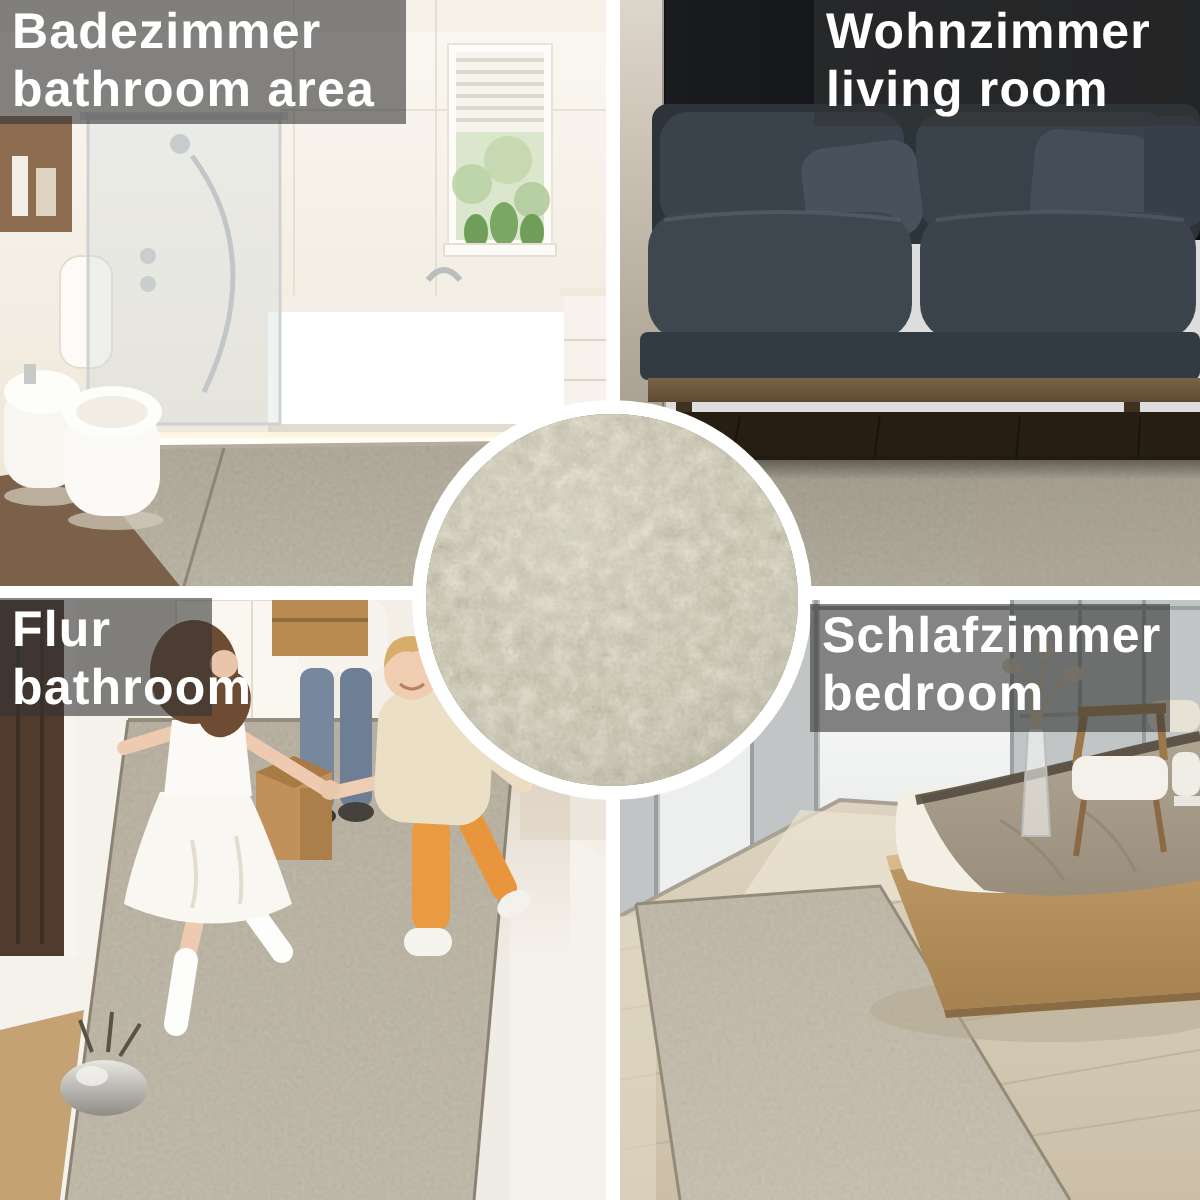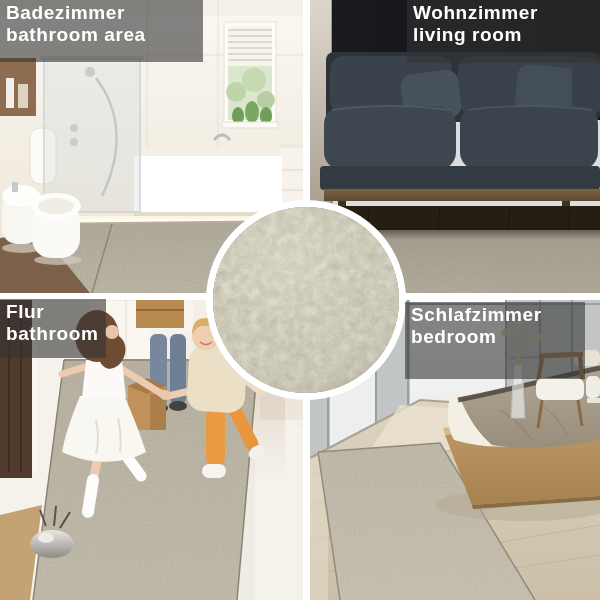--- a/index.html
+++ b/index.html
@@ -12,28 +12,28 @@
   #q-bathroom{left:0;top:0;width:303px;height:293px}
   #q-living  {left:310px;top:0;width:290px;height:293px}
   #q-corridor{left:0;top:300px;width:303px;height:300px}
   #q-bedroom {left:310px;top:300px;width:290px;height:300px}
   .quad svg{display:block}
 
   .label{
     position:absolute;z-index:6;box-sizing:border-box;
     background:var(--overlay-bg,rgba(52,52,52,.6));
     color:var(--label-text,#fff);
-    font-weight:700;font-size:19px;line-height:1.17;
+    font-weight:700;font-size:25px;line-height:1.17;
     letter-spacing:.6px;padding:2px 6px 4px 6px;
   }
   .label span{display:block;white-space:nowrap}
   #label-bathroom{left:0;top:0;width:203px;height:62px}
   #label-living  {left:407px;top:0;width:193px;height:63px}
   #label-corridor{left:0;top:299px;width:106px;height:59px}
-  #label-bedroom {left:405px;top:302px;width:180px;height:77px}
+  #label-bedroom {left:405px;top:302px;width:180px;height:64px}
 
   .inset{
     position:absolute;z-index:5;left:206px;top:200px;width:200px;height:200px;
     border-radius:50%;border:7px solid var(--divider,#fff);
     box-sizing:border-box;overflow:hidden;background:#a39b88;
   }
   .inset svg{display:block}
 </style>
 </head>
 <body>

